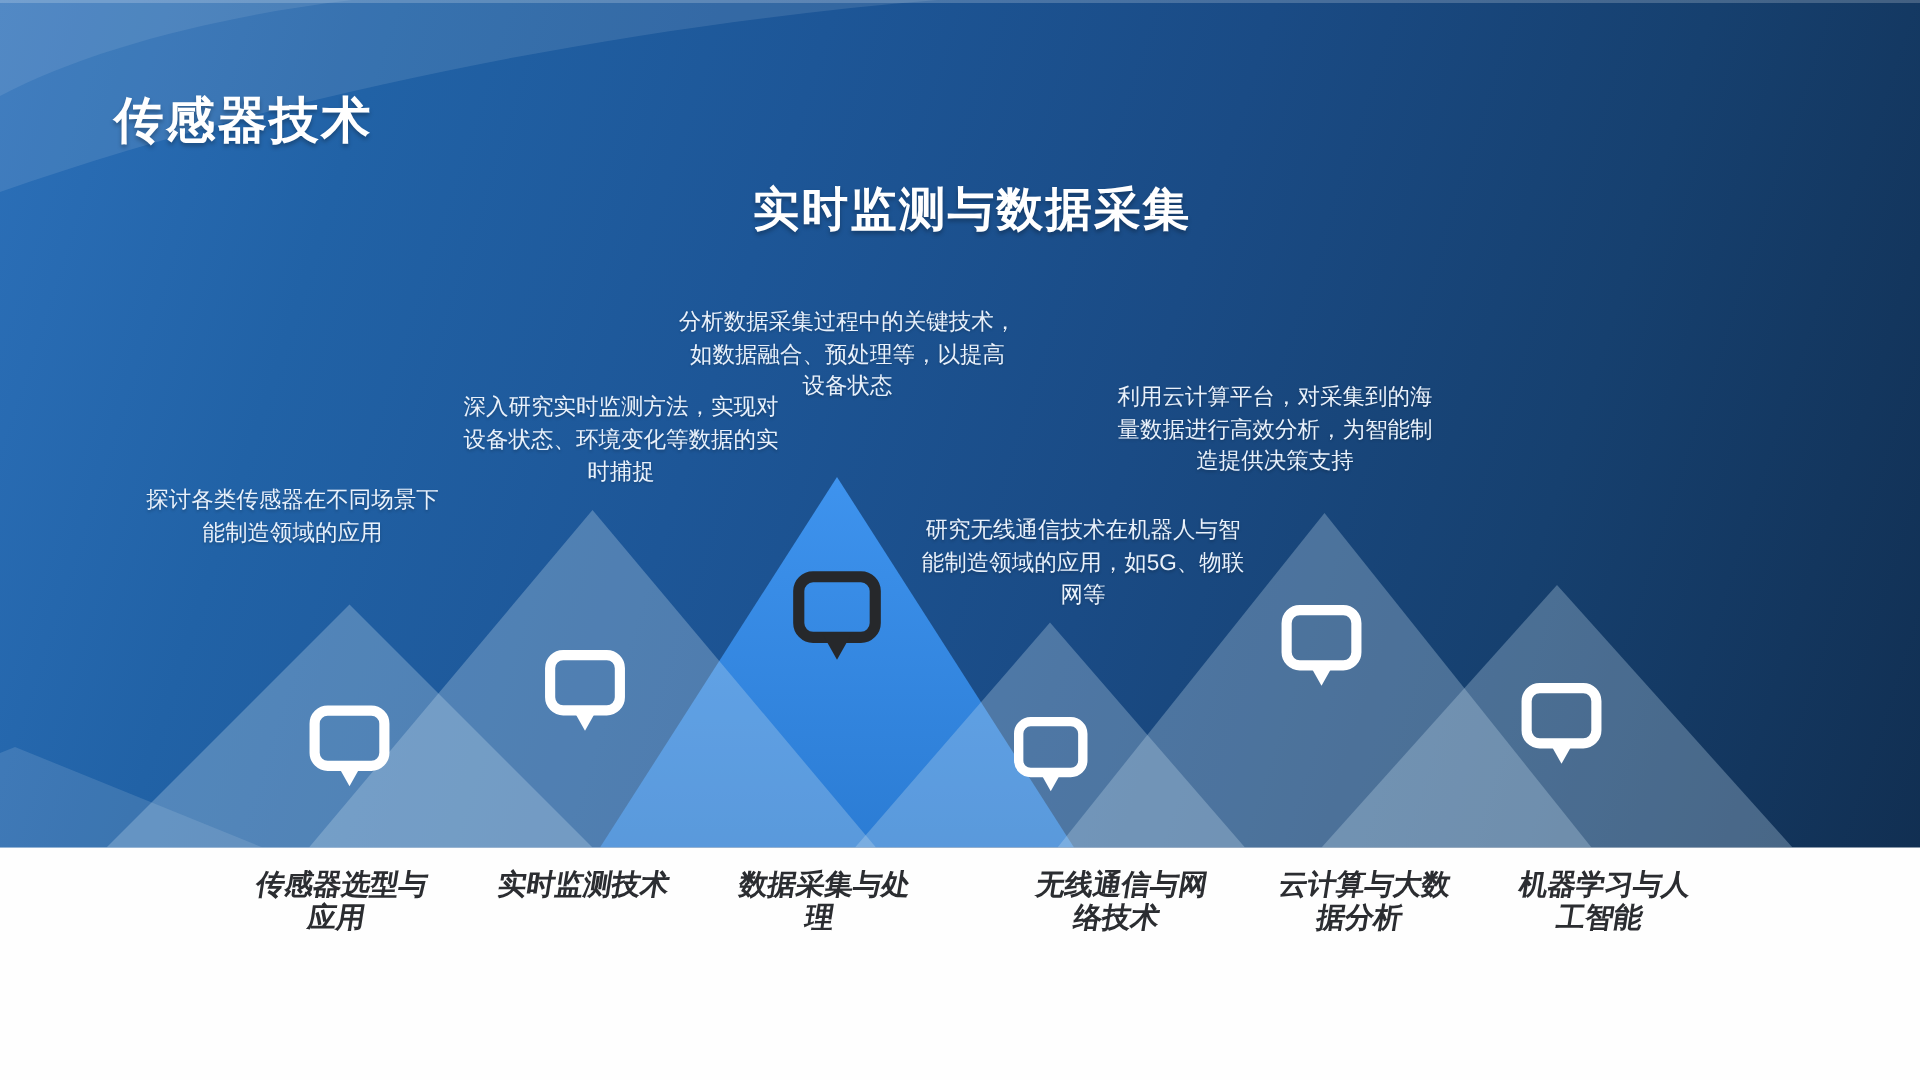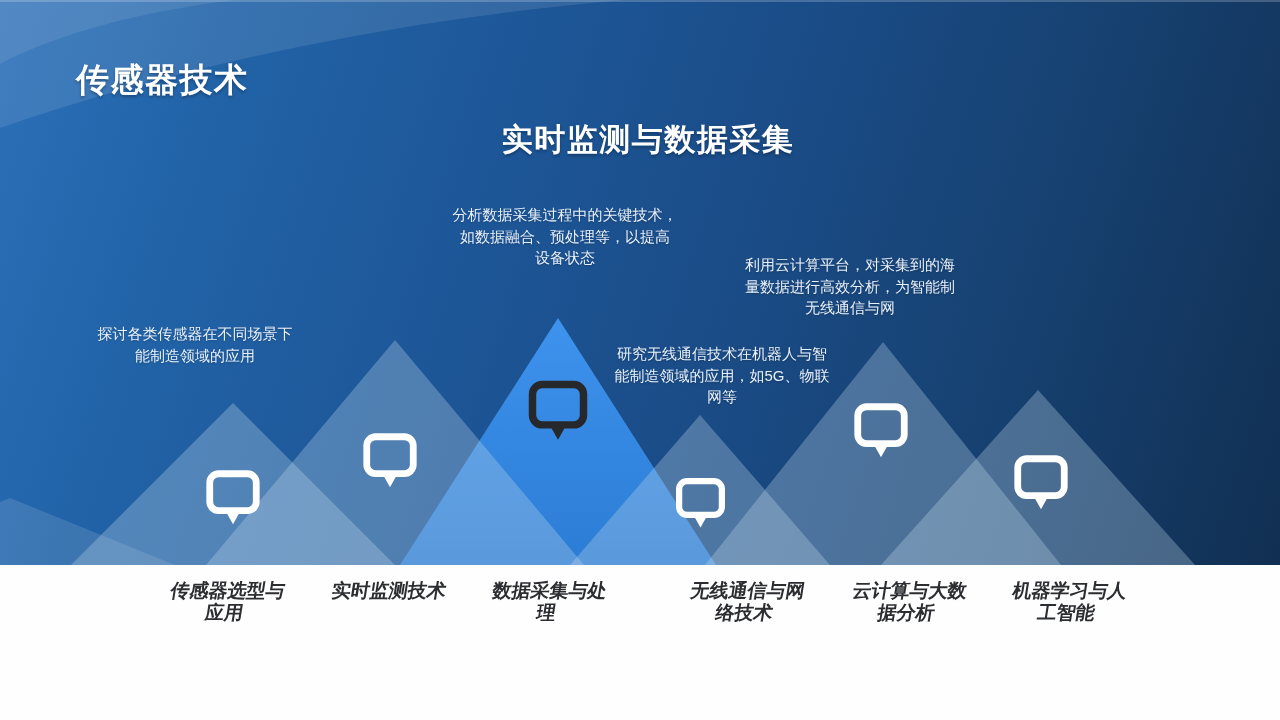--- a/index.html
+++ b/index.html
@@ -95,29 +95,32 @@
       <rect x="8" y="8" width="48" height="38" rx="9" fill="none" stroke-width="7" stroke="#ffffff"></rect>
       <path d="M23,44 L41,44 L32,60 Z" fill="#ffffff"></path>
     </svg>
     <svg class="bubble" style="left:1010px;top:451px" width="62" height="62" viewBox="0 0 64 64">
       <rect x="8" y="8" width="48" height="38" rx="9" fill="none" stroke-width="7" stroke="#ffffff"></rect>
       <path d="M23,44 L41,44 L32,60 Z" fill="#ffffff"></path>
     </svg>
 
     <div class="desc" style="left:35px;top:323px">探讨各类传感器在不同场景下
 能制造领域的应用</div>
+    <div class="desc" style="left:254px;top:261px">深入研究实时监测方法，实现对
+设备状态、环境变化等数据的实
+时捕捉</div>
     <div class="desc" style="left:405px;top:204px">分析数据采集过程中的关键技术，
 如数据融合、预处理等，以提高
 设备状态</div>
     <div class="desc" style="left:562px;top:343px">研究无线通信技术在机器人与智
 能制造领域的应用，如5G、物联
 网等</div>
     <div class="desc" style="left:690px;top:254px">利用云计算平台，对采集到的海
 量数据进行高效分析，为智能制
-无线通信与网</div>
+造提供决策支持</div>
   </div>
 
   <div class="footer">
     <div class="plabel" style="left:126px">传感器选型与
 应用</div>
     <div class="plabel" style="left:289px">实时监测技术</div>
     <div class="plabel" style="left:448px">数据采集与处
 理</div>
     <div class="plabel" style="left:646px">无线通信与网
 络技术</div>

